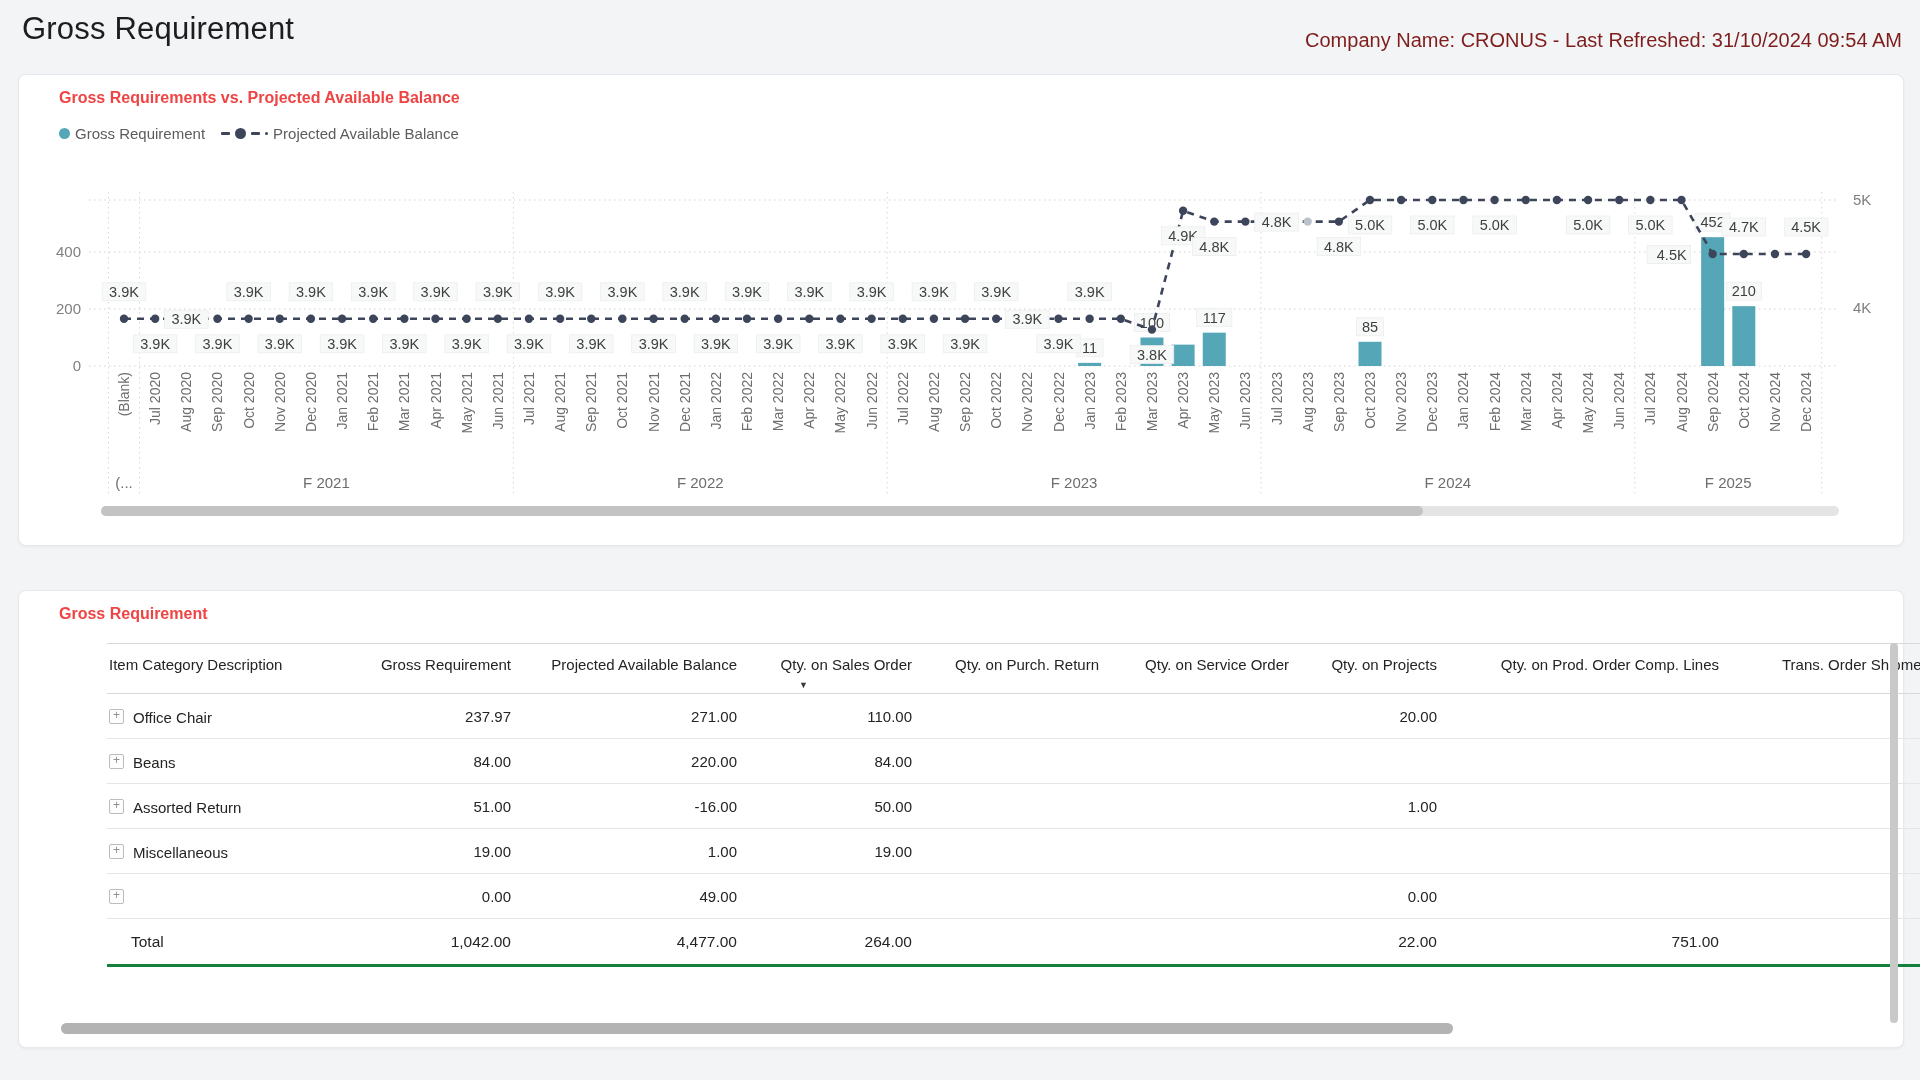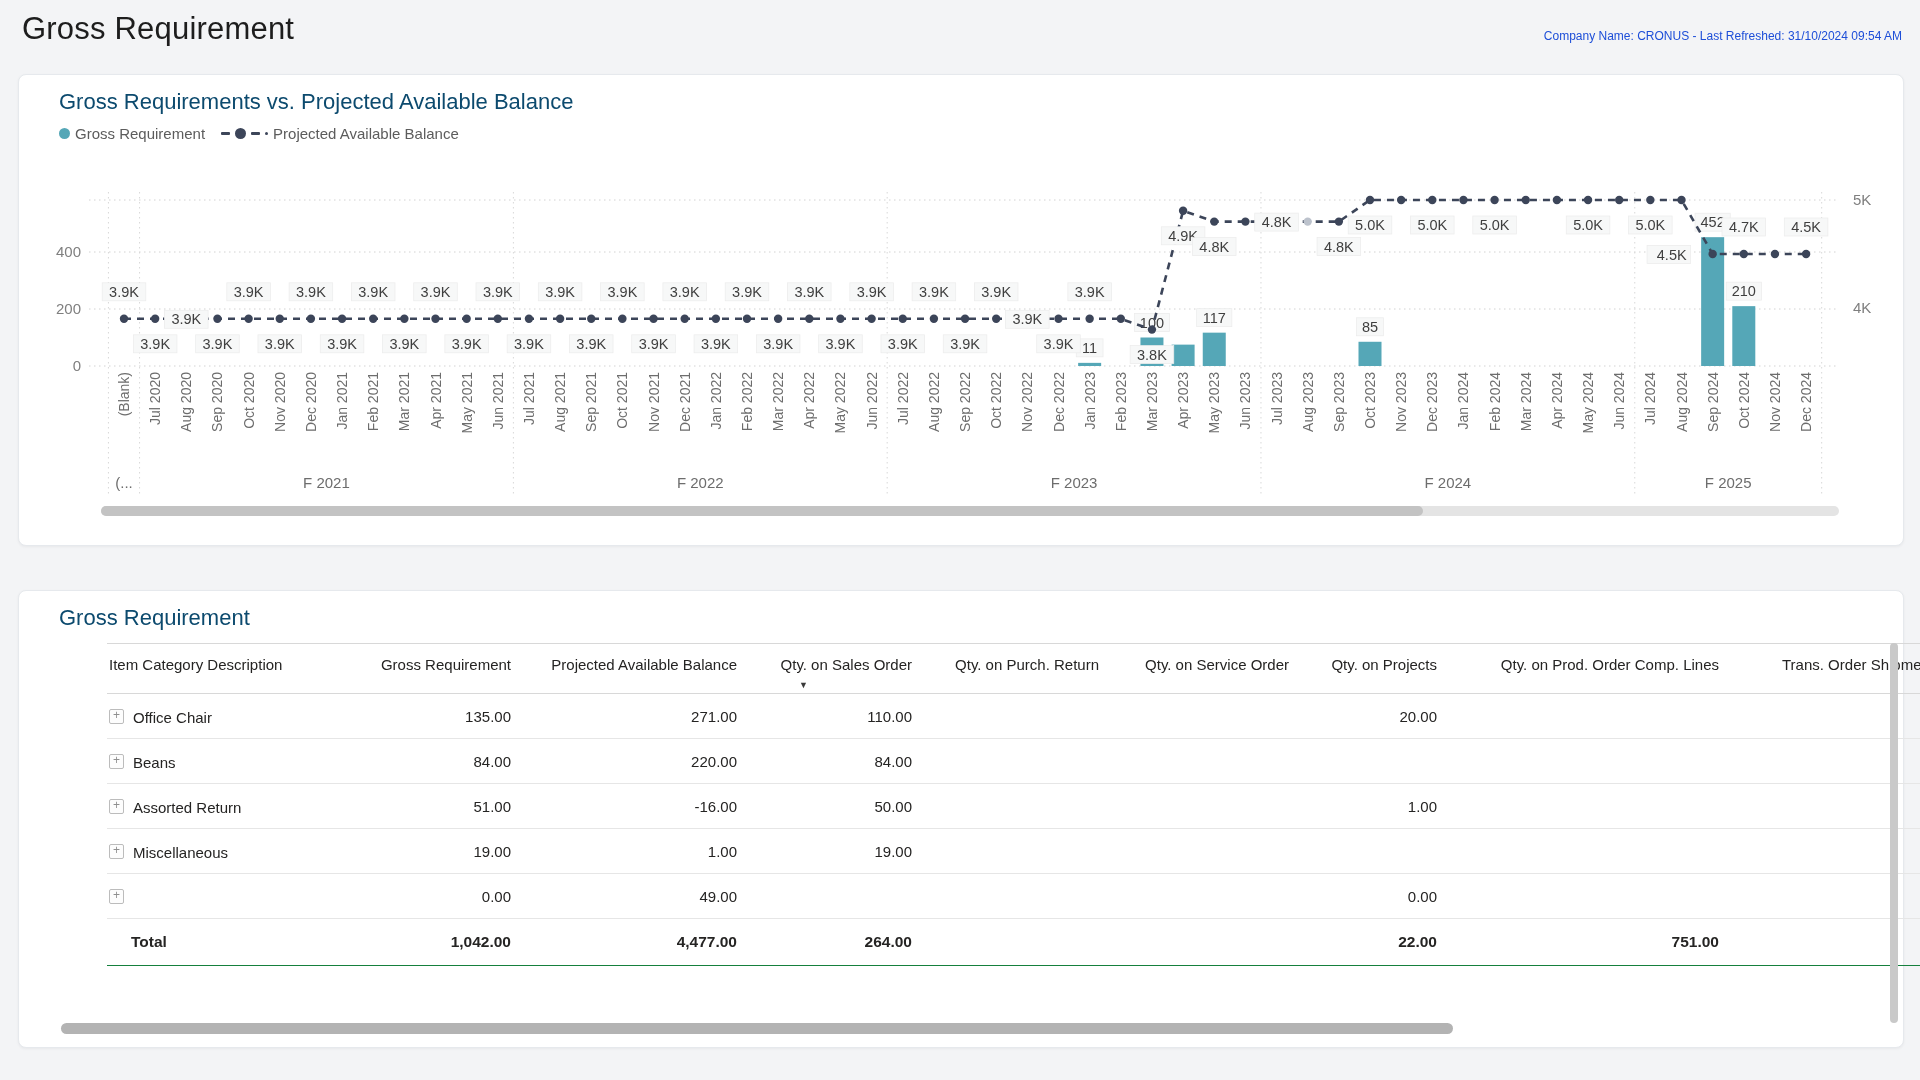--- a/index.html
+++ b/index.html
@@ -1,49 +1,49 @@
 <!DOCTYPE html>
 <html><head>
 <meta charset="utf-8">
 <style>
   html,body{margin:0;padding:0;}
   body{background:#f3f4f6;font-family:"Liberation Sans","DejaVu Sans",sans-serif;}
   .screen{position:relative;width:1920px;height:1055px;background:#f3f4f6;overflow:hidden;}
 
   
   .page-title{position:absolute;left:22px;top:11px;font-size:31px;color:#1d1d1d;font-weight:400;letter-spacing:.2px;}
-  .company-info{position:absolute;right:18px;top:29px;font-size:12px;color:#1d4ed8;}
+  .company-info{position:absolute;right:18px;top:29px;font-size:20px;color:#7f1d1d;}
 
   
   .card{position:absolute;left:18px;width:1884px;background:#ffffff;border:1px solid #e6e9ed;border-radius:8px;box-shadow:0 1px 3px rgba(0,0,0,.05);}
   .card.chart{top:74px;height:470px;}
   .card.table{top:590px;height:456px;}
 
-  .card-title{position:absolute;left:40px;top:14px;font-size:22px;font-weight:normal;color:#0c4a6e;}
+  .card-title{position:absolute;left:40px;top:14px;font-size:16px;font-weight:bold;color:#ef4444;}
 
   
   .legend{position:absolute;left:40px;top:50px;display:flex;align-items:center;gap:6px;font-size:15px;color:#5c5c5c;}
   .legend .item{display:flex;align-items:center;gap:5px;margin-right:10px;}
   .lg-dot{width:11px;height:11px;border-radius:50%;display:inline-block;}
   .lm-dash{width:9px;height:3px;display:inline-block;border-radius:1px;}
   .lm-dot{width:11px;height:11px;border-radius:50%;display:inline-block;}
   .lm-mini{width:3px;height:3px;border-radius:50%;display:inline-block;}
 
   .chart-svg{position:absolute;left:20px;top:75px;}
 
   
   .tbl-wrap{position:absolute;left:40px;top:52px;}
   table.grid{border-collapse:collapse;table-layout:fixed;width:1835px;margin-left:48px;}
   table.grid th{font-weight:400;font-size:15px;color:#252423;text-align:right;vertical-align:top;padding:12px 8px 0 0;height:50px;box-sizing:border-box;
     border-top:1px solid #d8d8d8;border-bottom:1px solid #d8d8d8;position:relative;white-space:nowrap;overflow:hidden;}
   table.grid th.first{text-align:left;padding-left:2px;}
   table.grid td{font-size:15px;color:#252423;text-align:right;height:45px;box-sizing:border-box;padding:0 8px 0 0;
     border-bottom:1px solid #e6e6e6;white-space:nowrap;overflow:hidden;}
   table.grid td.first{text-align:left;padding-left:2px;}
-  table.grid tr.total td{font-weight:bold;border-bottom:1px solid #15803d;height:47px;font-size:15.5px;}
+  table.grid tr.total td{font-weight:normal;border-bottom:3px solid #15803d;height:47px;font-size:15.5px;}
   .expand{display:inline-block;width:13px;height:13px;border:1px solid #bcbcbc;border-radius:2px;color:#8f8f8f;
     font-size:12px;line-height:11px;text-align:center;margin-right:9px;vertical-align:middle;background:#fdfdfd;}
   .row-label{vertical-align:middle;}
   .sort-arrow{position:absolute;right:112px;bottom:3px;font-size:9px;color:#3a3a3a;}
 
   
   .h-scroll{position:absolute;left:42px;top:432px;width:1392px;height:11px;border-radius:6px;background:#b3b3b3;}
   .v-scroll{position:absolute;right:5px;top:52px;width:8px;height:380px;border-radius:4px;background:#c9c9c9;}
 </style>
 </head>
@@ -341,21 +341,21 @@
               <th>Qty. on Purch. Return</th>
               <th>Qty. on Service Order</th>
               <th>Qty. on Projects</th>
               <th>Qty. on Prod. Order Comp. Lines</th>
               <th>Trans. Order Shipment</th>
             </tr>
           </thead>
           <tbody>
             <tr>
               <td class="first"><span class="expand">+</span><span class="row-label">Office Chair</span></td>
-              <td>135.00</td>
+              <td>237.97</td>
               <td>271.00</td>
               <td>110.00</td>
               <td></td>
               <td></td>
               <td>20.00</td>
               <td></td>
               <td></td>
             </tr>
             <tr>
               <td class="first"><span class="expand">+</span><span class="row-label">Beans</span></td>

